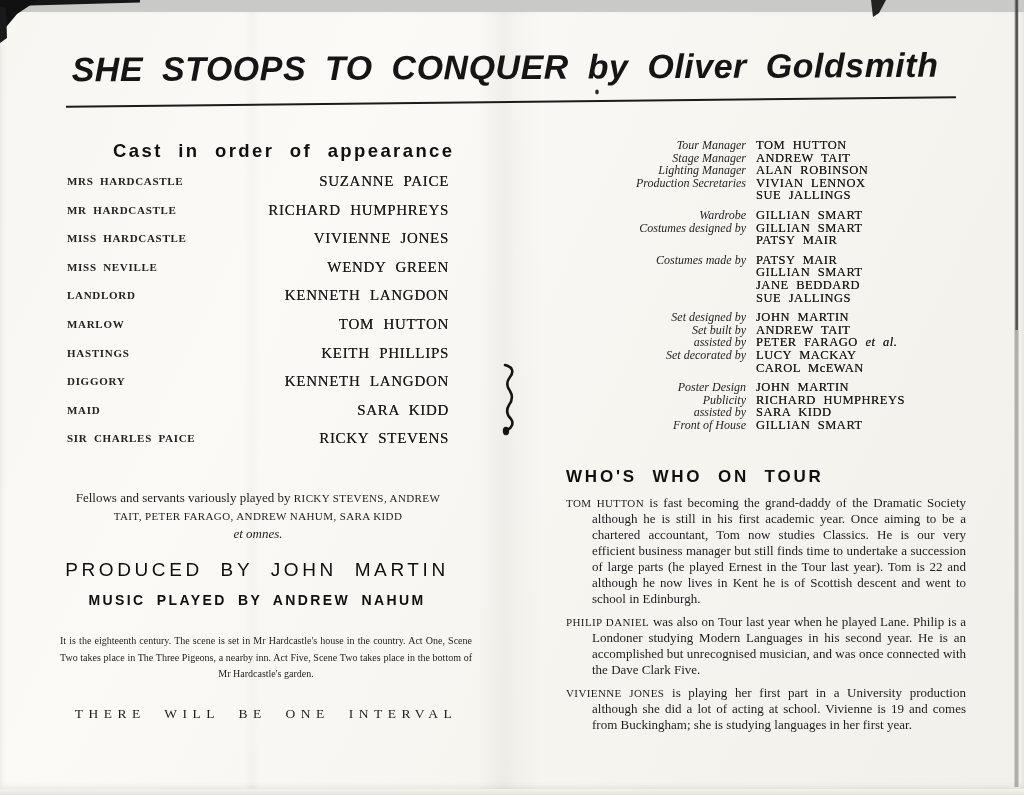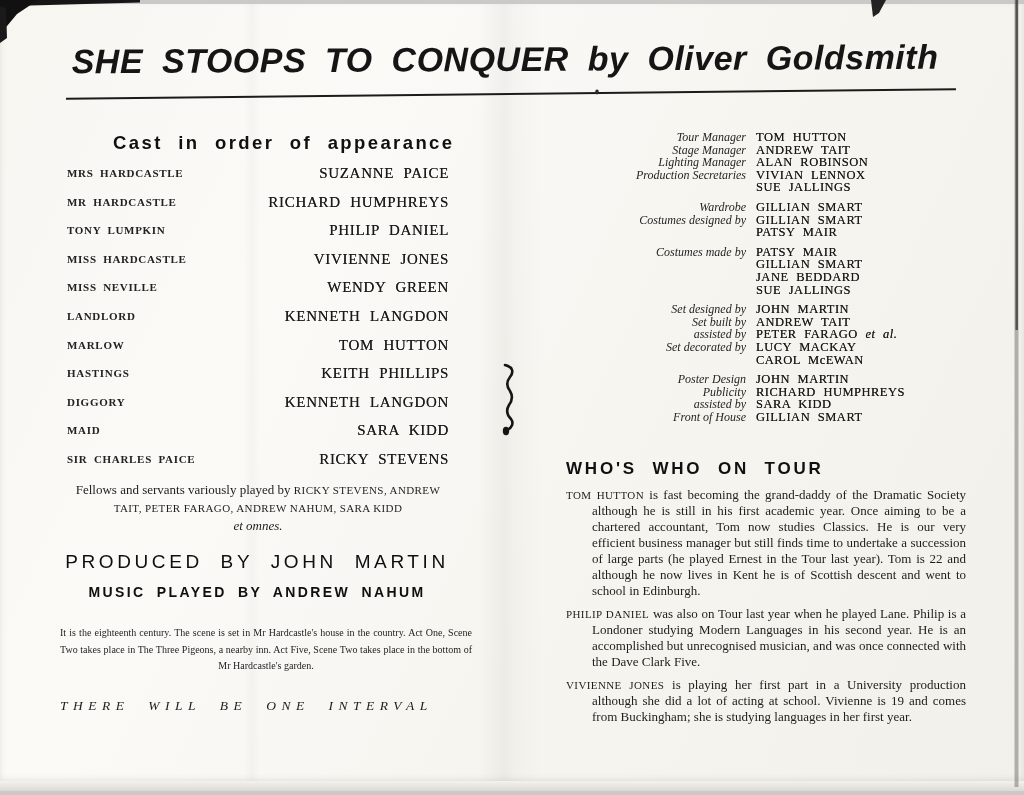--- a/index.html
+++ b/index.html
@@ -4,21 +4,21 @@
 <style>
   html,body{margin:0;padding:0;}
   body{
     width:1024px;height:795px;position:relative;overflow:hidden;
     background:#c9c9c7;
     font-family:"Liberation Serif", serif;
     color:#1d1d1d;
   }
   
   .paper{
-    position:absolute;left:0;top:4px;width:1024px;height:779px;
+    position:absolute;left:0;top:12px;width:1024px;height:779px;
     background:linear-gradient(115deg,#f7f6f1 0%,#fbfaf7 28%,#f7f5f0 58%,#f2f0ea 100%);
     box-shadow:inset 0 -3px 6px rgba(0,0,0,.10);
   }
   .fold-shadow{
     position:absolute;left:478px;top:0;width:64px;height:787px;
     background:linear-gradient(90deg,rgba(0,0,0,0) 0%,rgba(60,55,45,.05) 42%,rgba(60,55,45,.025) 58%,rgba(0,0,0,0) 100%);
   }
   .crease-left{
     position:absolute;left:244px;top:0;width:16px;height:787px;
     background:linear-gradient(90deg,rgba(0,0,0,0),rgba(0,0,0,.025),rgba(0,0,0,0));
@@ -74,22 +74,22 @@
     position:absolute;left:0;top:580px;width:384px;text-align:center;
     font-family:"Liberation Sans",sans-serif;font-weight:700;font-size:14px;
     letter-spacing:2.4px;word-spacing:5px;color:#0f0f0f;white-space:nowrap;
   }
   .scene-note{
     position:absolute;left:-5px;top:611px;width:412px;
     font-size:10px;line-height:16.6px;text-align:justify;text-align-last:center;
     color:#1d1d1d;
   }
   .interval-note{
-    position:absolute;left:-5px;top:694px;width:412px;text-align:left;
-    font-style:italic;font-size:13.5px;letter-spacing:5.5px;word-spacing:10px;
+    position:absolute;left:-5px;top:694px;width:412px;text-align:center;
+    font-size:13.5px;letter-spacing:5.5px;word-spacing:10px;
     color:#1d1d1d;white-space:nowrap;
   }
 
   
   .right-col{position:absolute;left:566px;top:0;width:400px;}
   .credits{position:absolute;left:0;top:127px;width:400px;}
   .credit-group{margin-bottom:7px;}
   .credit-entry{display:flex;align-items:flex-start;}
   .credit-role{
     flex:none;width:180px;margin-right:10px;text-align:right;
@@ -127,24 +127,20 @@
     <div class="cast-heading">Cast in order of appearance</div>
 
     <div class="cast-list">
       <div class="cast-row">
         <span class="cast-role">MRS HARDCASTLE</span>
         <span class="cast-actor">SUZANNE PAICE</span>
       </div>
       <div class="cast-row">
         <span class="cast-role">MR HARDCASTLE</span>
         <span class="cast-actor">RICHARD HUMPHREYS</span>
-      </div>
-      <div class="cast-row">
-        <span class="cast-role">TONY LUMPKIN</span>
-        <span class="cast-actor">PHILIP DANIEL</span>
       </div>
       <div class="cast-row">
         <span class="cast-role">MISS HARDCASTLE</span>
         <span class="cast-actor">VIVIENNE JONES</span>
       </div>
       <div class="cast-row">
         <span class="cast-role">MISS NEVILLE</span>
         <span class="cast-actor">WENDY GREEN</span>
       </div>
       <div class="cast-row">

